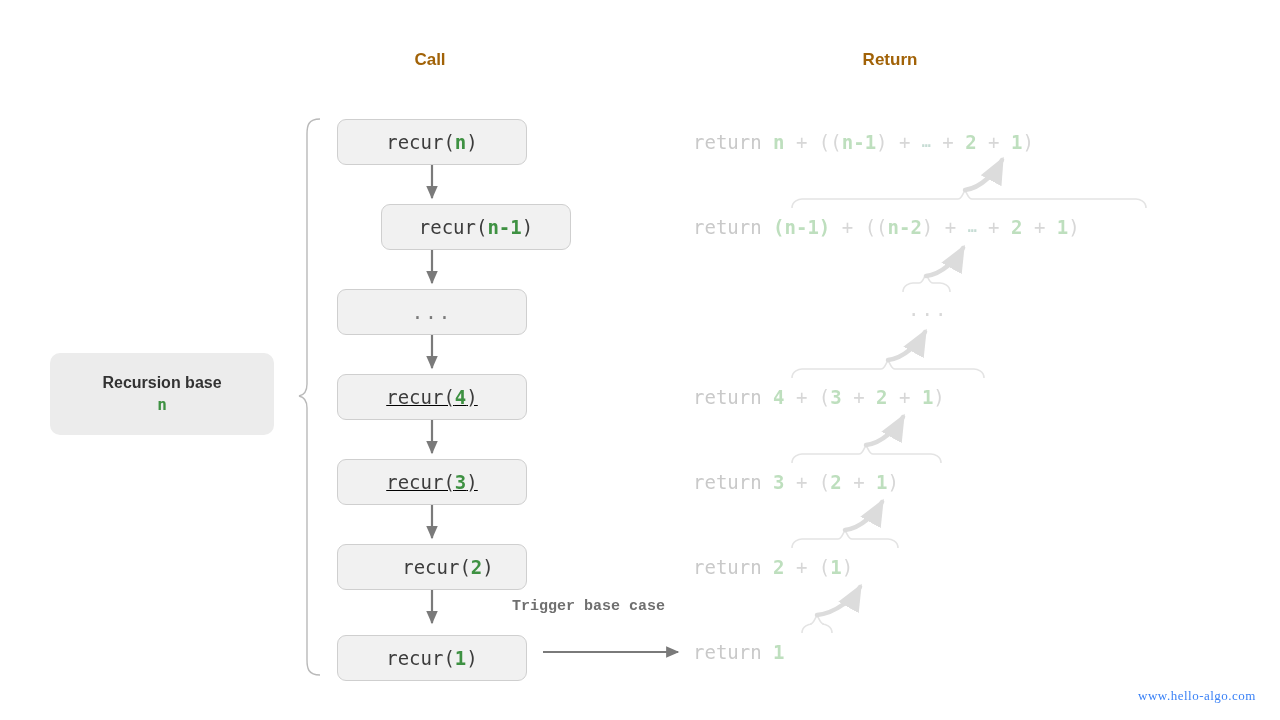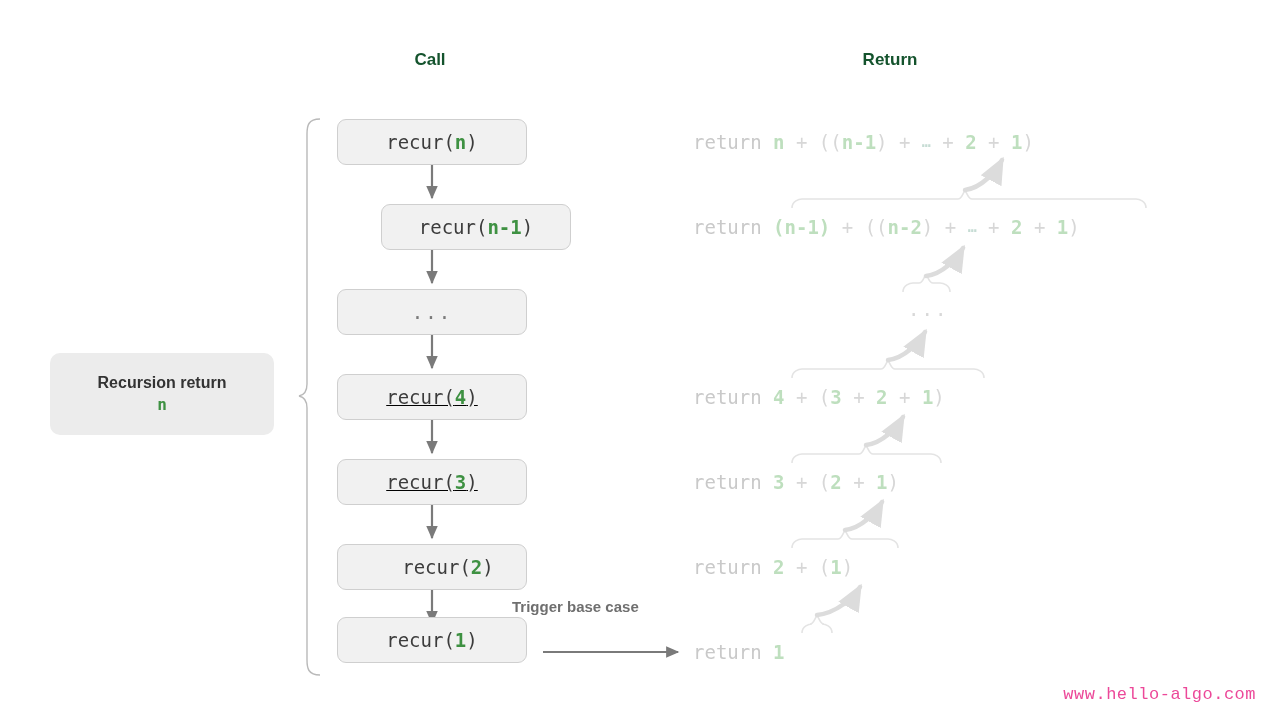--- a/index.html
+++ b/index.html
@@ -15,21 +15,21 @@
     overflow: hidden;
     font-family: "Liberation Sans", sans-serif;
   }
 
   
   .col-header {
     position: absolute;
     font-family: "Liberation Sans", sans-serif;
     font-weight: bold;
     font-size: 17px;
-    color: #14532d;
+    color: #a16207;
     text-align: center;
     white-space: nowrap;
   }
   #hdr-call  { left: 330px; top: 50px; width: 200px; }
   #hdr-return{ left: 790px; top: 50px; width: 200px; }
 
   
   #depth-chip {
     position: absolute;
     left: 50px;
@@ -114,35 +114,35 @@
     color: #d8d8d8;
     letter-spacing: 2px;
     white-space: nowrap;
   }
 
   
   #trigger-label {
     position: absolute;
     left: 512px;
     top: 598px;
-    font-family: Liberation Sans, sans-serif;
+    font-family: Liberation Mono, monospace;
     font-weight: bold;
     font-size: 15px;
     color: #6f6f6f;
     white-space: nowrap;
   }
 
   
   #watermark {
     position: absolute;
     right: 24px;
     bottom: 16px;
-    font-family: Liberation Mono, monospace;
-    font-size: 17px;
-    color: #ec4899;
+    font-family: Liberation Serif, serif;
+    font-size: 13px;
+    color: #3b82f6;
     letter-spacing: 0.5px;
     white-space: nowrap;
   }
 
   
   #overlay {
     position: absolute;
     left: 0; top: 0;
     width: 1280px; height: 720px;
     pointer-events: none;
@@ -202,21 +202,21 @@
         <path d="M866,445 C882.65,443 897,427.64 903,417" marker-end="url(#mk-light)"></path>
         <path d="M845,530 C861.65,528 876,512.64 882,502" marker-end="url(#mk-light)"></path>
         <path d="M817,615 C836.35,613 854,597.64 860,587" marker-end="url(#mk-light)"></path>
       </g>
   </svg>
 
   <div class="col-header" id="hdr-call">Call</div>
   <div class="col-header" id="hdr-return">Return</div>
 
   <div id="depth-chip">
-    <span class="dl">Recursion return</span>
+    <span class="dl">Recursion base</span>
     <span class="dv">n</span>
   </div>
 
   <div id="call-stack">
       <div class="call-box" style="top: 119px;">
         <span class="code"><span>recur(</span><span class="g">n</span><span>)</span></span>
       </div>
       <div class="call-box" style="top: 204px; margin-left: 44px;">
         <span class="code"><span>recur(</span><span class="g">n-1</span><span>)</span></span>
       </div>
@@ -225,21 +225,21 @@
       </div>
       <div class="call-box" style="top: 374px; text-decoration: underline;">
         <span class="code"><span>recur(</span><span class="g">4</span><span>)</span></span>
       </div>
       <div class="call-box" style="top: 459px; text-decoration: underline;">
         <span class="code"><span>recur(</span><span class="g">3</span><span>)</span></span>
       </div>
       <div class="call-box" style="top: 544px; padding-left: 32px;">
         <span class="code"><span>recur(</span><span class="g">2</span><span>)</span></span>
       </div>
-      <div class="call-box" style="top: 617px;">
+      <div class="call-box" style="top: 635px;">
         <span class="code"><span>recur(</span><span class="g">1</span><span>)</span></span>
       </div>
     </div>
 
   <div id="return-stack">
       <div class="ret-row" style="top: 127px;"><span class="kw">return </span><span class="gv">n</span><span class="op"> + </span><span class="op">((</span><span class="gv">n-1</span><span class="op">)</span><span class="op"> + </span><span class="el">…</span><span class="op"> + </span><span class="gv">2</span><span class="op"> + </span><span class="gv">1</span><span class="op">)</span></div>
       <div class="ret-row" style="top: 212px;"><span class="kw">return </span><span class="gv">(</span><span class="gv">n-1</span><span class="gv">)</span><span class="op"> + </span><span class="op">((</span><span class="gv">n-2</span><span class="op">)</span><span class="op"> + </span><span class="el">…</span><span class="op"> + </span><span class="gv">2</span><span class="op"> + </span><span class="gv">1</span><span class="op">)</span></div>
       <div class="ret-row" style="top: 382px;"><span class="kw">return </span><span class="gv">4</span><span class="op"> + </span><span class="op">(</span><span class="gv">3</span><span class="op"> + </span><span class="gv">2</span><span class="op"> + </span><span class="gv">1</span><span class="op">)</span></div>
       <div class="ret-row" style="top: 467px;"><span class="kw">return </span><span class="gv">3</span><span class="op"> + </span><span class="op">(</span><span class="gv">2</span><span class="op"> + </span><span class="gv">1</span><span class="op">)</span></div>
       <div class="ret-row" style="top: 552px;"><span class="kw">return </span><span class="gv">2</span><span class="op"> + </span><span class="op">(</span><span class="gv">1</span><span class="op">)</span></div>

